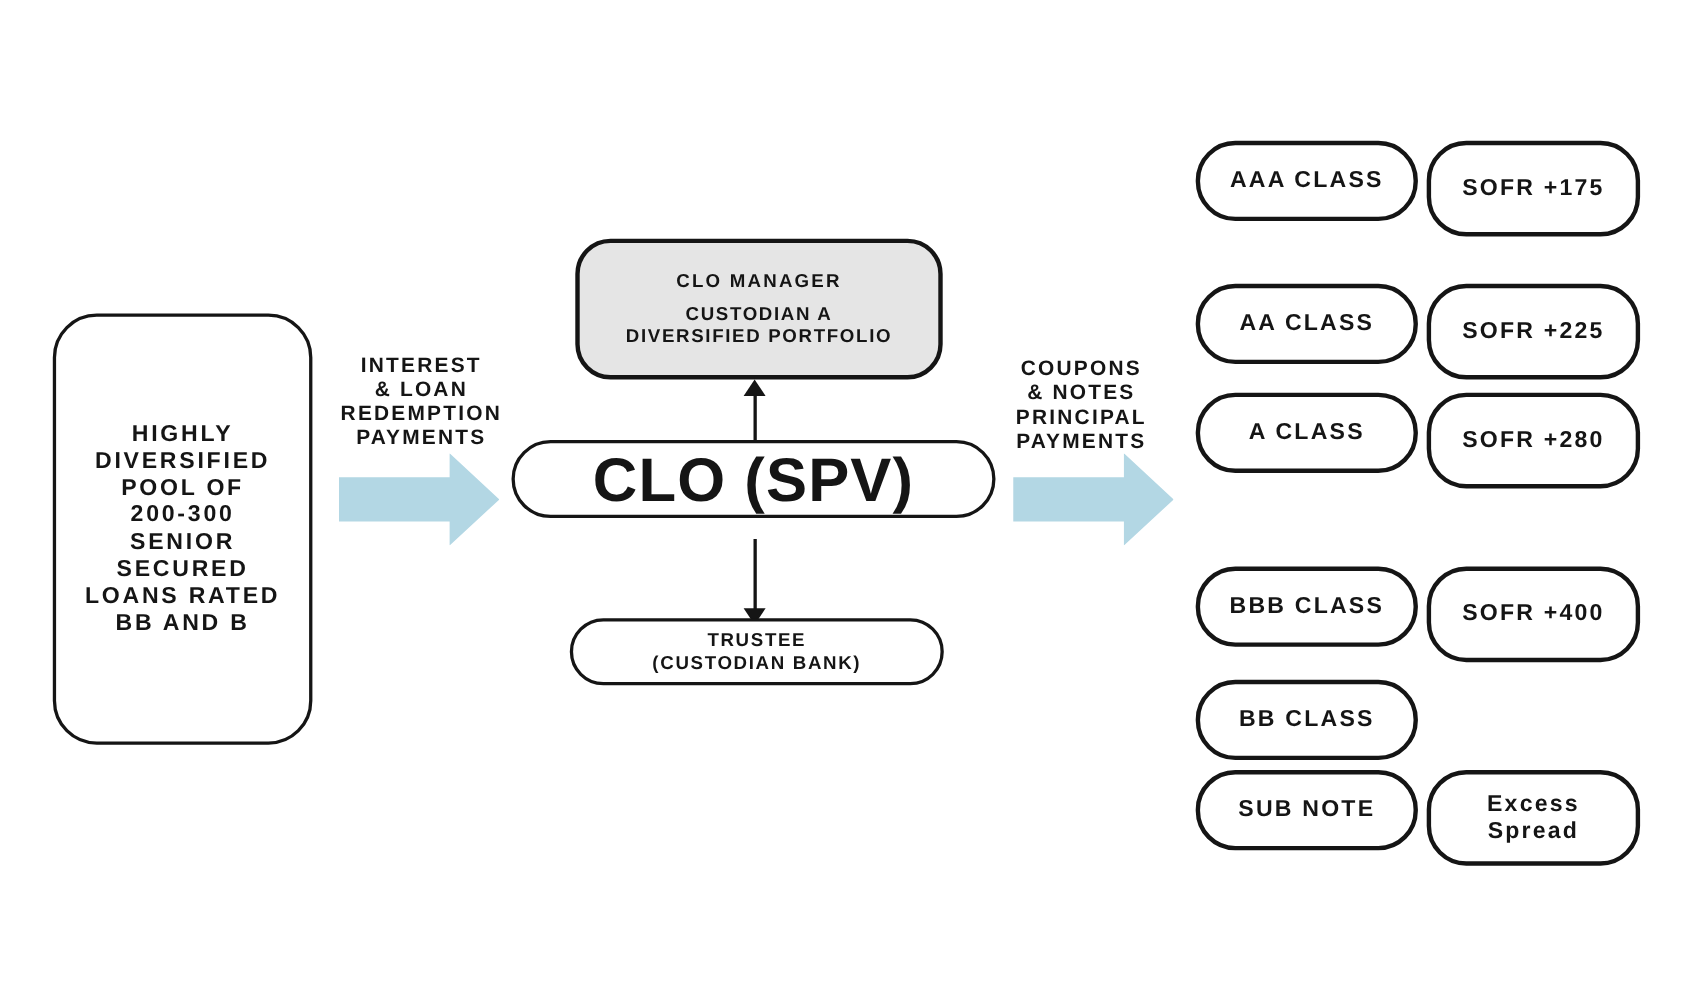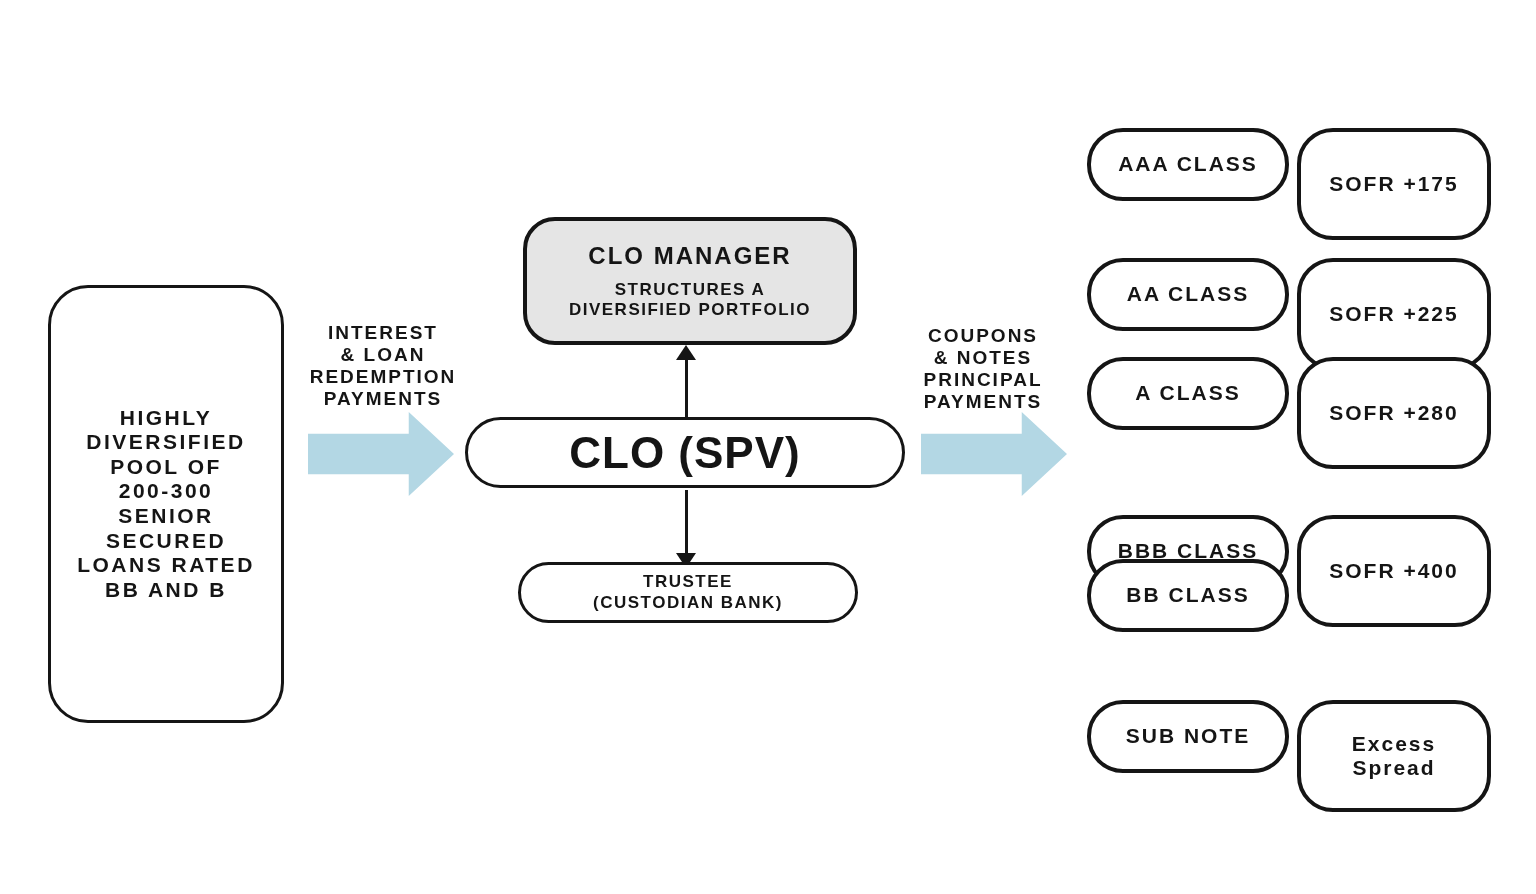--- a/index.html
+++ b/index.html
@@ -22,21 +22,21 @@
     border: 3px solid #151515;
     display: flex;
     align-items: center;
     justify-content: center;
     text-align: center;
   }
   .preline { white-space: pre-line; }
 
   
   .pool-box {
-    left: 48px; top: 285px; width: 236px; height: 438px;
+    left: 48px; top: 285px; width: 236px; height: 392px;
     border-radius: 40px;
     font-size: 21px; line-height: 1.17; letter-spacing: 2.5px;
   }
 
   
   .flow-label {
     position: absolute;
     text-align: center;
     font-size: 19px; line-height: 1.16; letter-spacing: 2px;
     white-space: pre-line;
@@ -55,29 +55,29 @@
   .blue-arrow.outflow { left: 921px; top: 412px; }
 
   
   .manager-box {
     left: 523px; top: 217px; width: 334px; height: 128px;
     background: #e5e5e5;
     border-width: 4px;
     border-radius: 32px;
     flex-direction: column;
   }
-  .manager-title { font-size: 24px; letter-spacing: 2px; }
+  .manager-title { font-size: 17px; letter-spacing: 2px; }
   .manager-subtitle { margin-top: 10px; font-size: 17px; line-height: 1.18; letter-spacing: 1.5px; }
 
   
   .spv-box {
-    left: 465px; top: 417px; width: 440px; height: 71px;
+    left: 465px; top: 400px; width: 440px; height: 71px;
     border-width: 3.5px;
     border-radius: 36px;
-    font-size: 44px; letter-spacing: 1px; text-align: right;
+    font-size: 56px; letter-spacing: 1px; text-align: right;
   }
 
   
   .trustee-box {
     left: 518px; top: 562px; width: 340px; height: 61px;
     border-width: 3.5px;
     border-radius: 36px;
     font-size: 17px; line-height: 1.18; letter-spacing: 1.5px;
   }
 
@@ -101,26 +101,26 @@
   .tri.down { top: 553px; border-top: 15px solid #151515; }
 
   
   .tranche-class, .tranche-rate {
     border-width: 4px;
     border-radius: 36px;
     font-size: 21px; letter-spacing: 2px;
     line-height: 1.15;
   }
   .tranche-class { left: 1087px; width: 202px; height: 73px; }
-  .tranche-rate  { left: 1297px; width: 194px; height: 112px; }
+  .tranche-rate  { left: 1297px; width: 194px; height: 87px; }
   .row0 { top: 128px; }
   .row1 { top: 242px; margin-top: 16px; }
   .row2 { top: 357px; }
   .row3 { top: 471px; margin-top: 44px; }
-  .row4 { top: 559px; }
+  .row4 { top: 618px; }
   .row5 { top: 700px; }
 </style>
 </head>
 <body>
 
 <div class="canvas">
 
   <div class="box pool-box preline">HIGHLY
 DIVERSIFIED
 POOL OF
@@ -131,21 +131,21 @@
 BB AND B</div>
 
   <div class="flow-label inflow">INTEREST
 &amp; LOAN
 REDEMPTION
 PAYMENTS</div>
   <div class="blue-arrow inflow"></div>
 
   <div class="box manager-box">
     <div class="manager-title">CLO MANAGER</div>
-    <div class="manager-subtitle preline">STRUCTURES A
+    <div class="manager-subtitle preline">CUSTODIAN A
 DIVERSIFIED PORTFOLIO</div>
   </div>
 
   <div class="tri up"></div>
   <div class="vline up-line"></div>
 
   <div class="box spv-box">CLO (SPV)</div>
 
   <div class="vline down-line"></div>
   <div class="tri down"></div>

